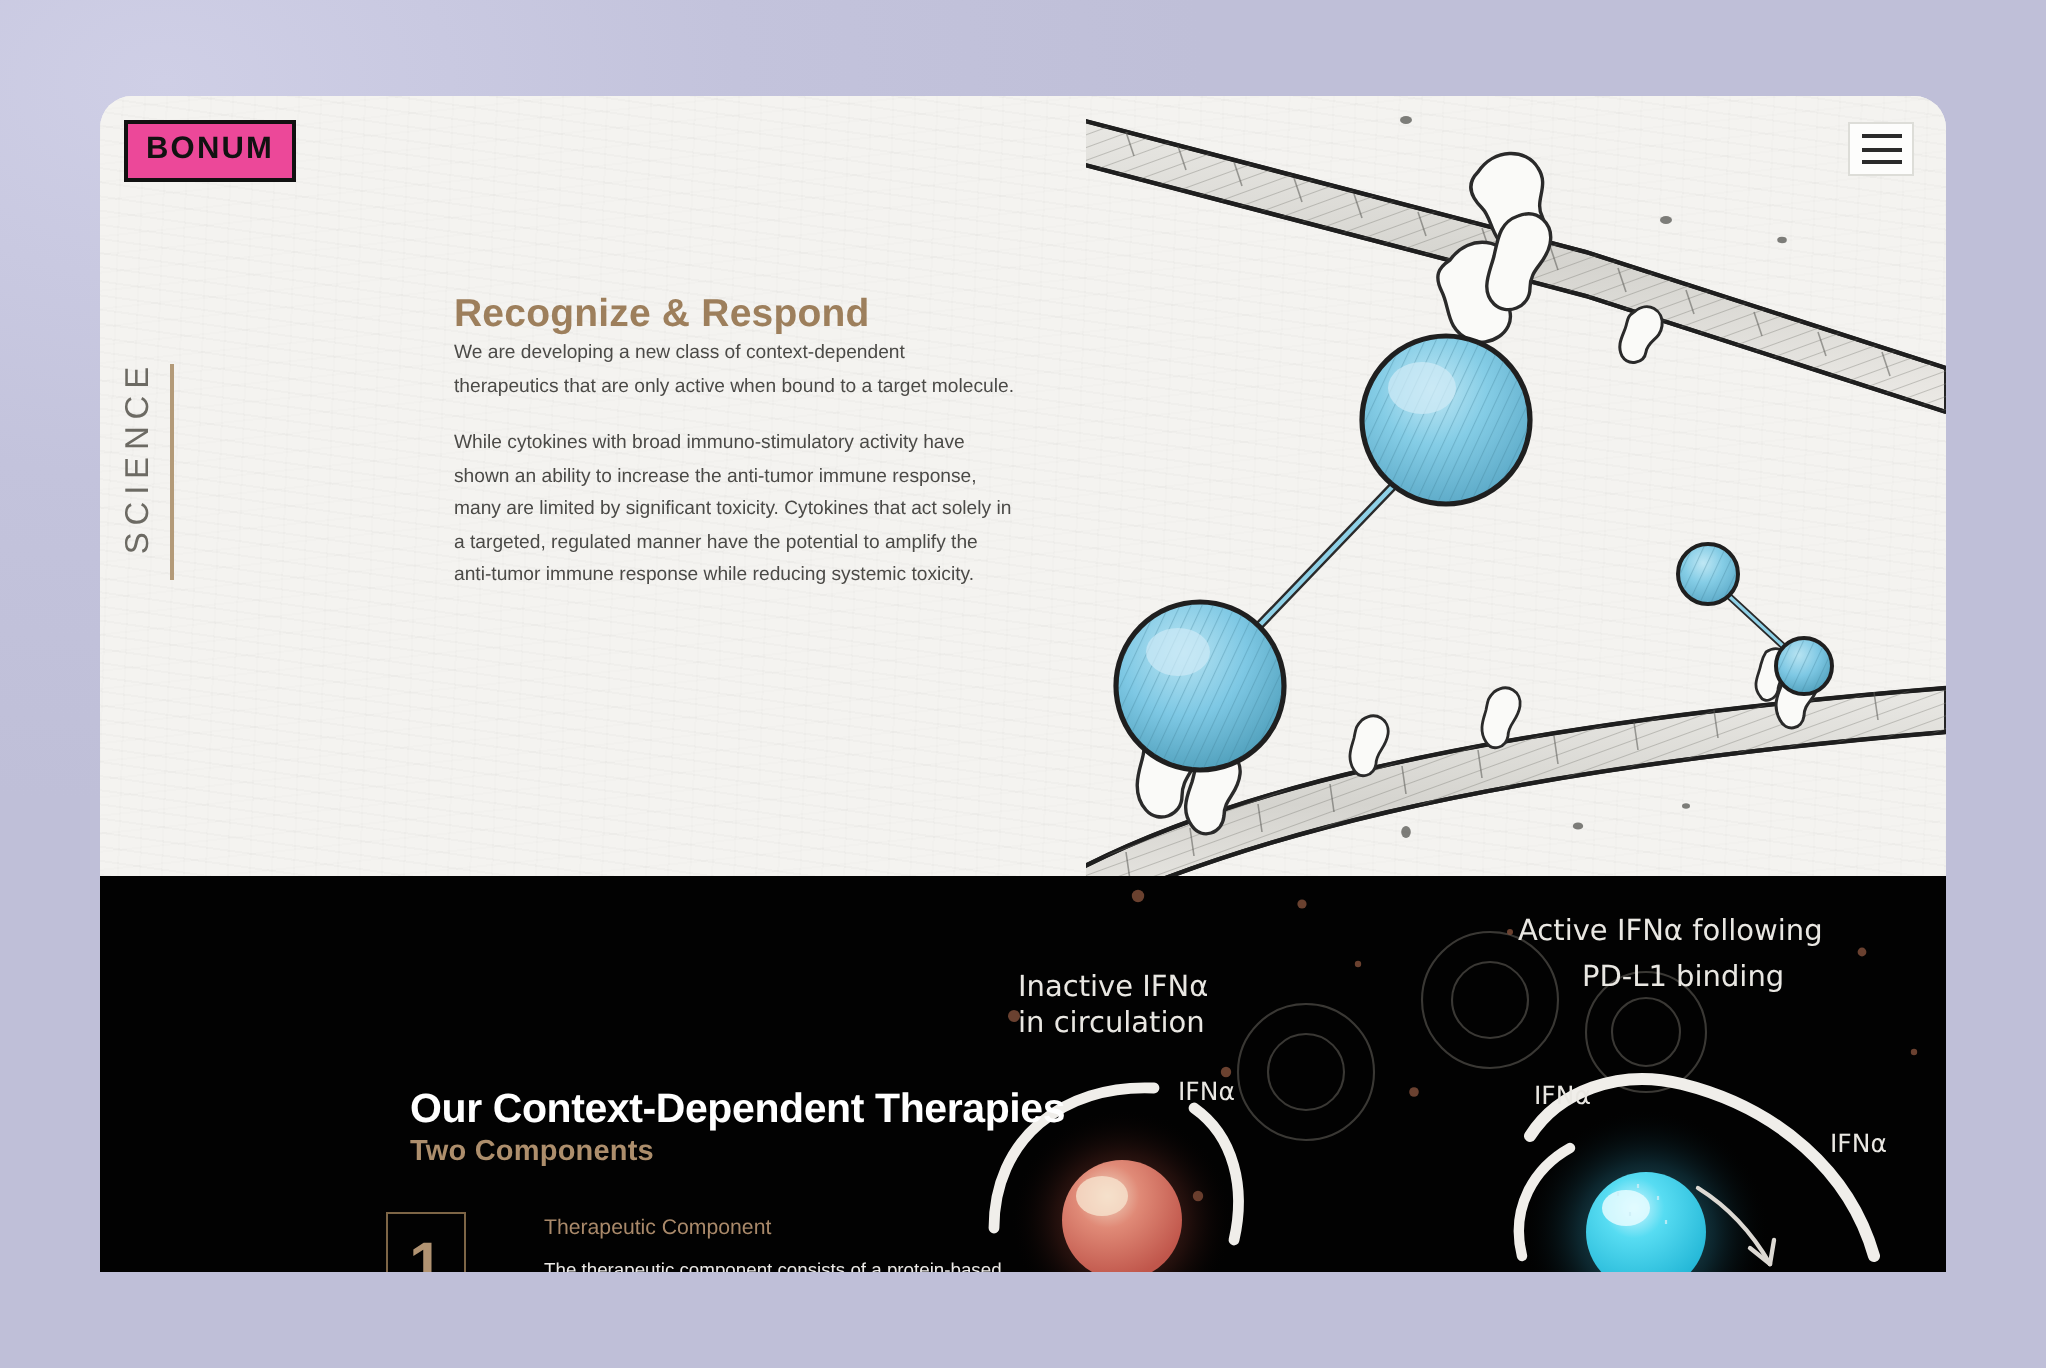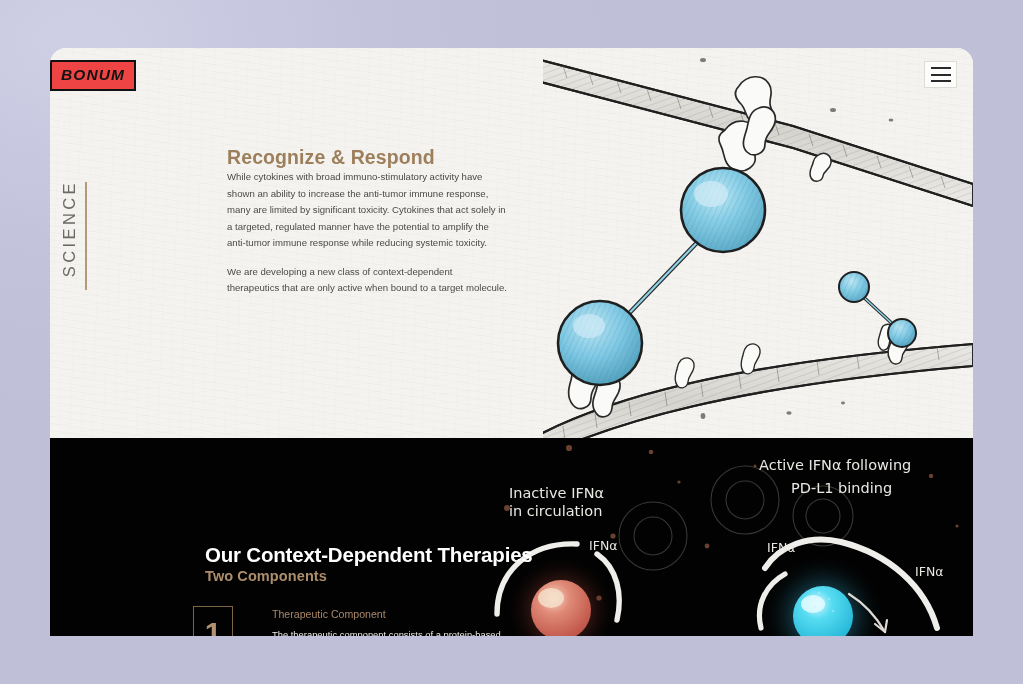--- a/index.html
+++ b/index.html
@@ -49,26 +49,25 @@
       repeating-linear-gradient(8deg, rgba(0,0,0,0.018) 0 1px, rgba(255,255,255,0) 1px 7px),
       repeating-linear-gradient(-6deg, rgba(0,0,0,0.013) 0 1px, rgba(255,255,255,0) 1px 9px),
       repeating-linear-gradient(92deg, rgba(0,0,0,0.01) 0 1px, rgba(255,255,255,0) 1px 11px);
     opacity: .9;
     pointer-events: none;
   }
 
   
   #logo {
     position: absolute;
-    left: 0; top: 12px;
+    left: 12px; top: 12px;
     border: 2.5px solid #111;
     padding: 5px 9px 6px;
-    background: #ef4444;
+    background: #ec4899;
     z-index: 8;
-    font-style: italic;
   }
   #logo span {
     display: block;
     font-size: 15.5px;
     font-weight: 700;
     letter-spacing: 1.1px;
     color: #121212;
     line-height: 1;
   }
 
@@ -391,22 +390,22 @@
         <i></i>
       </div>
 
       <div id="sciwrap">
         <div class="txt">SCIENCE</div>
         <div class="rule"></div>
       </div>
 
       <div id="herocopy">
         <h1>Recognize &amp; Respond</h1>
+        <p>We are developing a new class of context-dependent therapeutics that are only active when bound to a target molecule.</p>
         <p>While cytokines with broad immuno-stimulatory activity have shown an ability to increase the anti-tumor immune response, many are limited by significant toxicity. Cytokines that act solely in a targeted, regulated manner have the potential to amplify the anti-tumor immune response while reducing systemic toxicity.</p>
-        <p>We are developing a new class of context-dependent therapeutics that are only active when bound to a target molecule.</p>
       </div>
     </section>
 
     <section id="dark">
 
       <div id="diagram">
         <svg width="480" height="198" viewBox="0 0 480 198">
           <defs>
             <radialGradient id="redg" cx="38%" cy="30%" r="70%">
               <stop offset="0%" stop-color="#f2d9c4"></stop>

